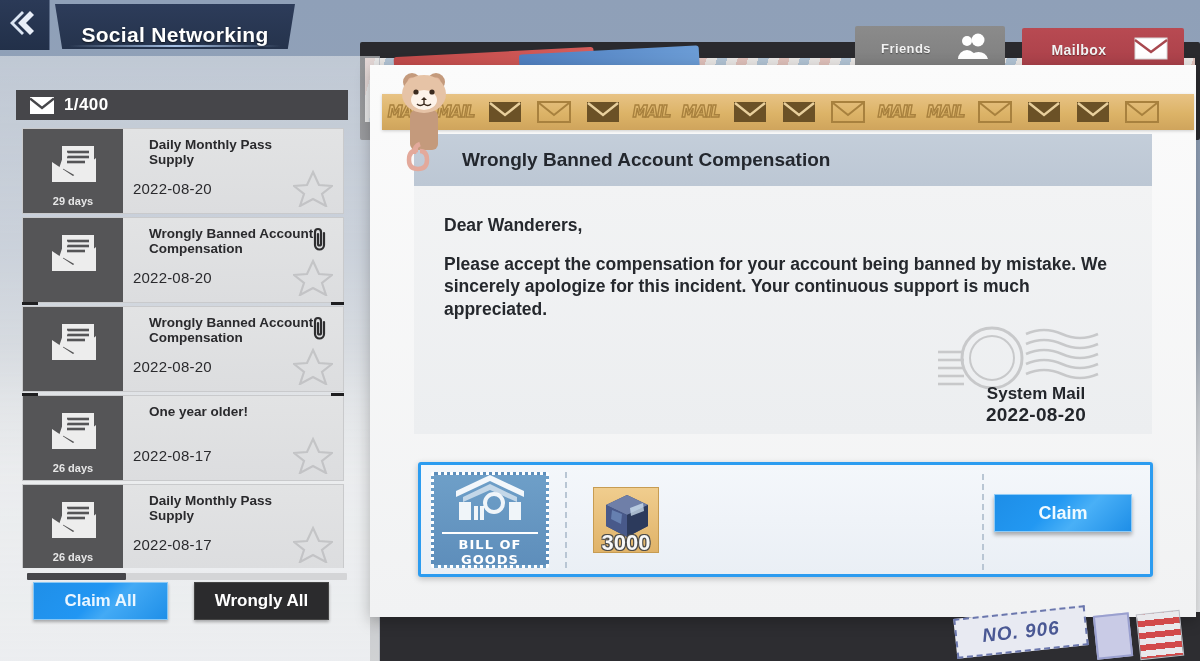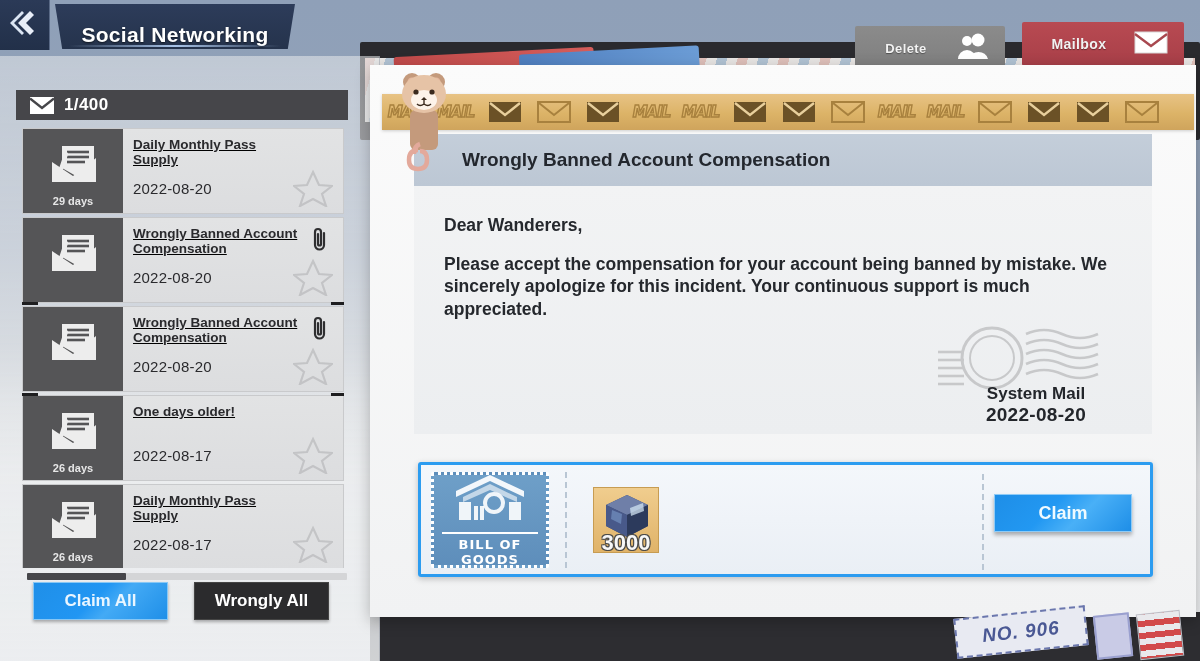--- a/index.html
+++ b/index.html
@@ -91,21 +91,21 @@
   .mail-item .thumb {
     position: relative; width: 100px; background: #555557;
     display: flex; align-items: center; justify-content: center;
   }
   .mail-item .thumb svg { width: 54px; height: 46px; margin-top:-8px;}
   .mail-item .days {
     position: absolute; bottom: 6px; left: 0; right: 0; text-align: center;
     color: #e7e7e7; font-size: 11px; font-weight: bold;
   }
   .mail-item .body {
-    position: relative; flex: 1; padding: 8px 10px 0 10px; text-decoration: underline;
+    position: relative; flex: 1; padding: 8px 10px 0 26px;
   }
   .mail-item .subject {
     font-size: 13.5px; font-weight: bold; color: #2a2a2d; line-height: 15px;
     width: 170px;
   }
   .mail-item .date {
     position: absolute; left: 10px; bottom: 16px;
     font-size: 15px; color: #2a2a2d; font-weight: 500; letter-spacing: .2px;
   }
   .clip-icon { position: absolute; right: 14px; top: 8px; width: 18px; height: 26px; }
@@ -143,21 +143,21 @@
     box-shadow: 0 2px 3px rgba(0,0,0,.3);
   }
 
   
   .tab {
     position: absolute; height: 44px; display: flex; align-items: center;
     padding: 0 14px; gap: 10px; cursor: pointer; border-radius: 2px;
   }
   .tab-friends { left: 855px; top: 26px; width: 150px;
     background: linear-gradient(180deg,#8b8b8b,#7e7e7e); box-shadow: 0 3px 0 rgba(0,0,0,.35); }
-  .tab-mailbox { left: 1022px; top: 22px; width: 162px;
+  .tab-mailbox { left: 1022px; top: 28px; width: 162px;
     background: linear-gradient(180deg,#b84a52,#a83f48); box-shadow: 0 3px 0 rgba(0,0,0,.35); }
   .tab-label { color: #f2f2f2; font-size: 13px; font-weight: bold; letter-spacing: .4px;
     text-shadow: 0 1px 1px rgba(0,0,0,.4); flex: 1; text-align: center; }
   .tab-mailbox .tab-label { font-size: 14px; }
   .tab svg { width: 38px; height: 28px; flex: 0 0 auto; }
 
   
   .mail-panel {
     position: absolute; left: 370px; top: 65px; width: 826px; height: 552px;
     background: linear-gradient(180deg,#fbfbfb, #f1f2f3);
@@ -286,21 +286,21 @@
           <path d="M22 5 L10 17 L22 29 L26 25 L18 17 L26 9 Z" fill="#e8eef8"></path>
           <path d="M14 5 L2 17 L14 29 L16 27 L6 17 L16 7 Z" fill="#dbe5f3"></path>
         </svg>
     </span>
   </div>
   <div class="title-plate">
     <span class="title-text">Social Networking</span>
   </div>
 
   <div class="tab tab-friends">
-    <span class="tab-label">Delete</span>
+    <span class="tab-label">Friends</span>
     <span>
       <svg viewBox="0 0 38 28">
           <circle cx="14" cy="9" r="5" fill="#fff"></circle>
           <circle cx="25" cy="8" r="6.5" fill="#fff"></circle>
           <path d="M5 27 a9 9 0 0 1 18 0 Z" fill="#fff"></path>
           <path d="M16 27 a10 10 0 0 1 19 0 Z" fill="#fff"></path>
         </svg>
     </span>
   </div>
   <div class="tab tab-mailbox">
@@ -414,21 +414,21 @@
               <g stroke="#555557" stroke-width="2.6">
                 <path d="M21 10 h22"></path>
                 <path d="M21 15 h22"></path>
                 <path d="M21 20 h18"></path>
               </g>
               <path d="M12 36 L20 12" stroke="#ededed" stroke-width="4" stroke-linecap="round"></path>
             </svg></span>
           <div class="days">26 days</div>
         </div>
         <div class="body">
-          <div class="subject">One days older!</div>
+          <div class="subject">One year older!</div>
           <div class="date">2022-08-17</div>
           <span class="star-icon"><svg viewBox="0 0 40 38">
               <path d="M20 3 L26 16 L39 17 L29 25 L33 37 L20 30 L7 37 L11 25 L1 17 L14 16 Z" fill="none" stroke="#8d8d90" stroke-width="2.2"></path>
             </svg></span>
         </div>
       </div>
       <div class="mail-item">
         <div class="thumb">
           <span><svg viewBox="0 0 54 46">
               <g fill="#ededed">

